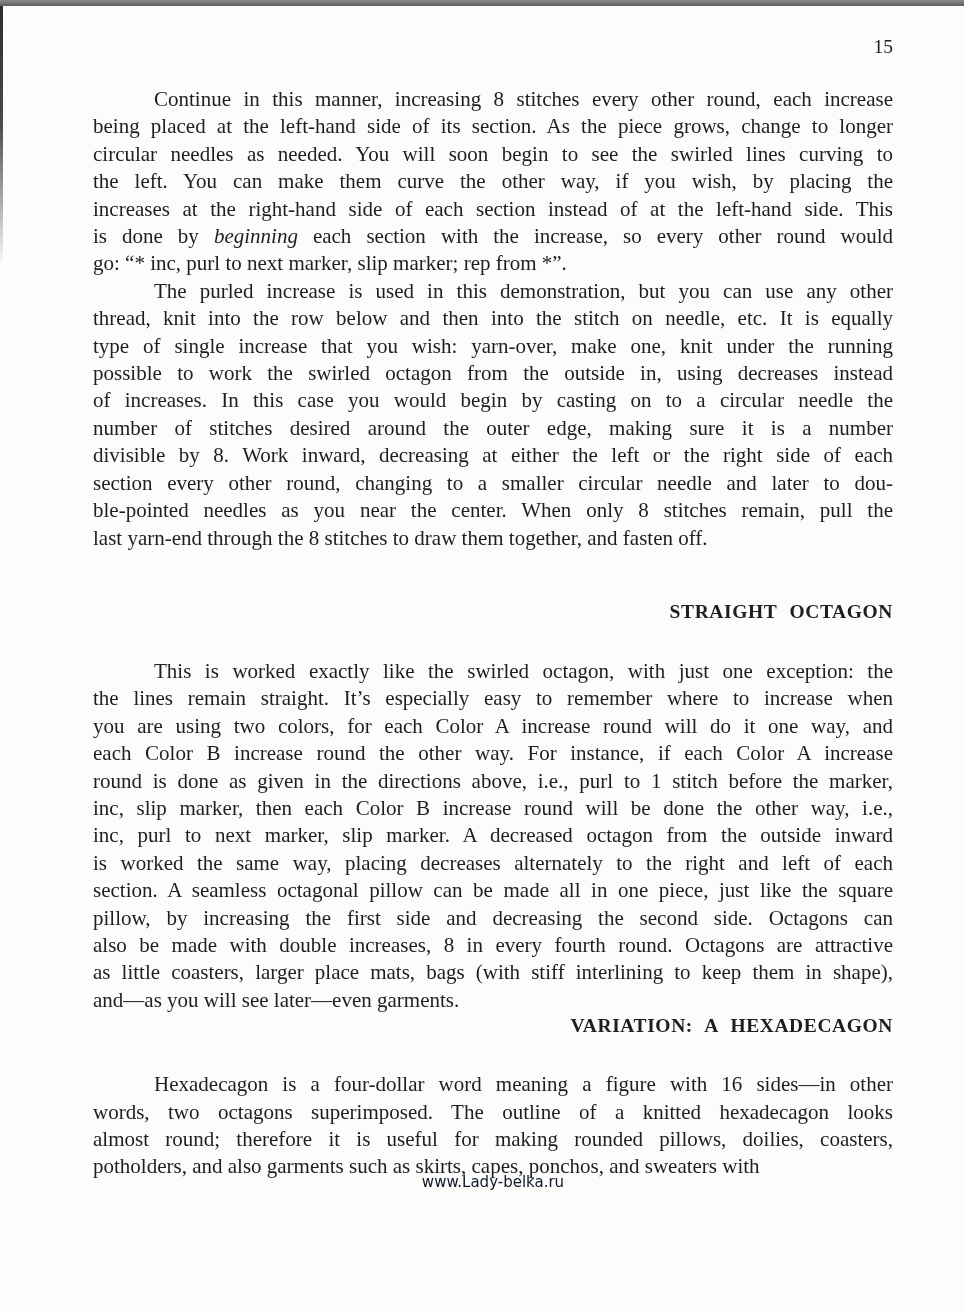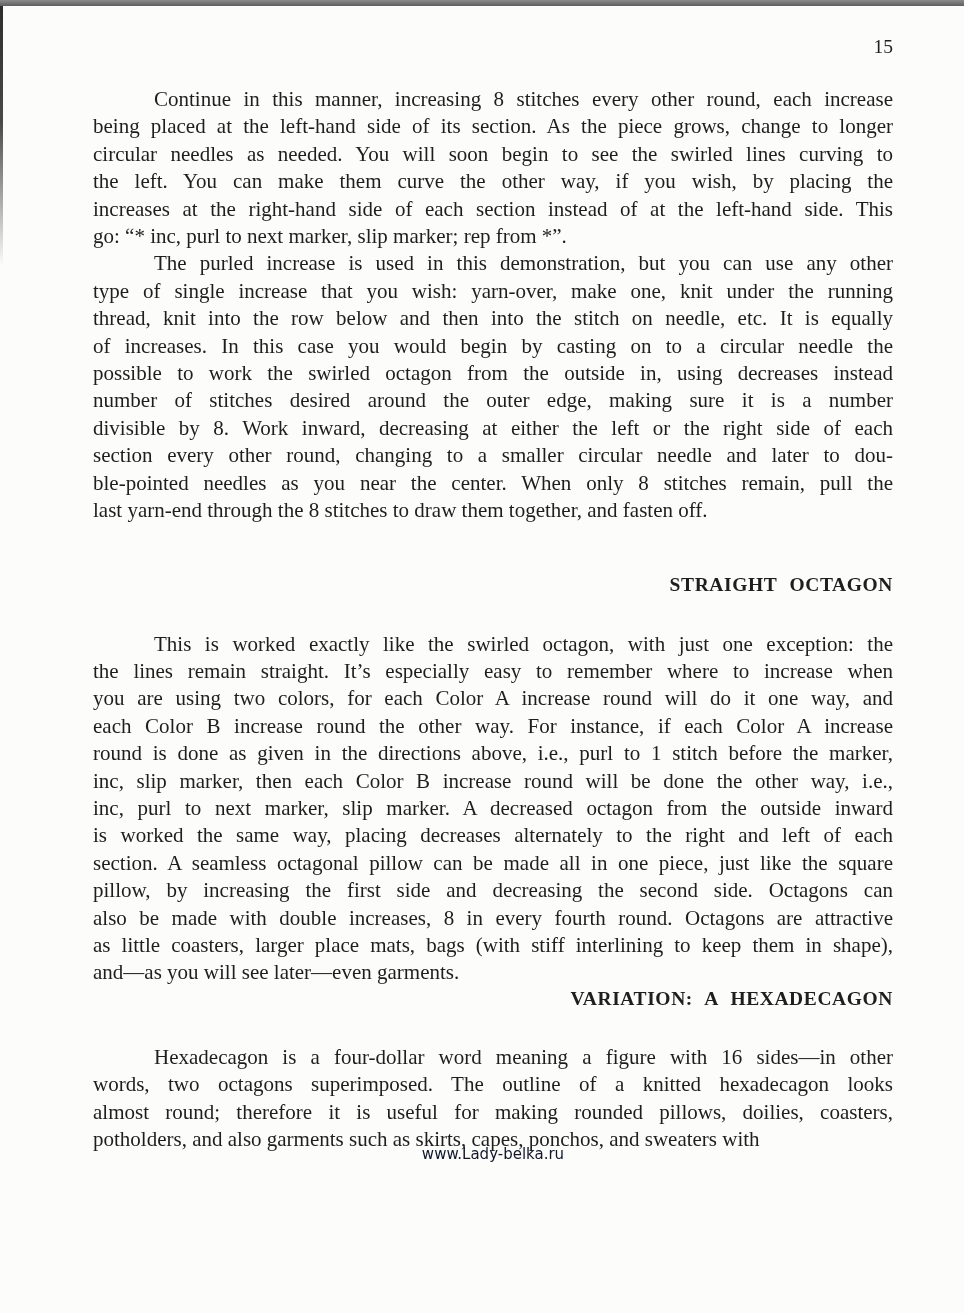--- a/index.html
+++ b/index.html
@@ -65,29 +65,30 @@
 <div class="page-number">15</div>
 
 <div class="content">
 
   <div class="paragraph">
       <div class="line first">Continue in this manner, increasing 8 stitches every other round, each increase</div>
       <div class="line">being placed at the left-hand side of its section. As the piece grows, change to longer</div>
       <div class="line">circular needles as needed. You will soon begin to see the swirled lines curving to</div>
       <div class="line">the left. You can make them curve the other way, if you wish, by placing the</div>
       <div class="line">increases at the right-hand side of each section instead of at the left-hand side. This</div>
+      <div class="line">is done by <em>beginning</em> each section with the increase, so every other round would</div>
       <div class="line last">go: “* inc, purl to next marker, slip marker; rep from *”.</div>
     </div>
 
   <div class="paragraph">
       <div class="line first">The purled increase is used in this demonstration, but you can use any other</div>
+      <div class="line">thread, knit into the row below and then into the stitch on needle, etc. It is equally</div>
       <div class="line">type of single increase that you wish: yarn-over, make one, knit under the running</div>
-      <div class="line">thread, knit into the row below and then into the stitch on needle, etc. It is equally</div>
+      <div class="line">possible to work the swirled octagon from the outside in, using decreases instead</div>
       <div class="line">of increases. In this case you would begin by casting on to a circular needle the</div>
-      <div class="line">possible to work the swirled octagon from the outside in, using decreases instead</div>
       <div class="line">number of stitches desired around the outer edge, making sure it is a number</div>
       <div class="line">divisible by 8. Work inward, decreasing at either the left or the right side of each</div>
       <div class="line">section every other round, changing to a smaller circular needle and later to dou-</div>
       <div class="line">ble-pointed needles as you near the center. When only 8 stitches remain, pull the</div>
       <div class="line last">last yarn-end through the 8 stitches to draw them together, and fasten off.</div>
     </div>
 
   <h2 class="heading" id="heading-straight-octagon">STRAIGHT OCTAGON</h2>
 
   <div class="paragraph">

